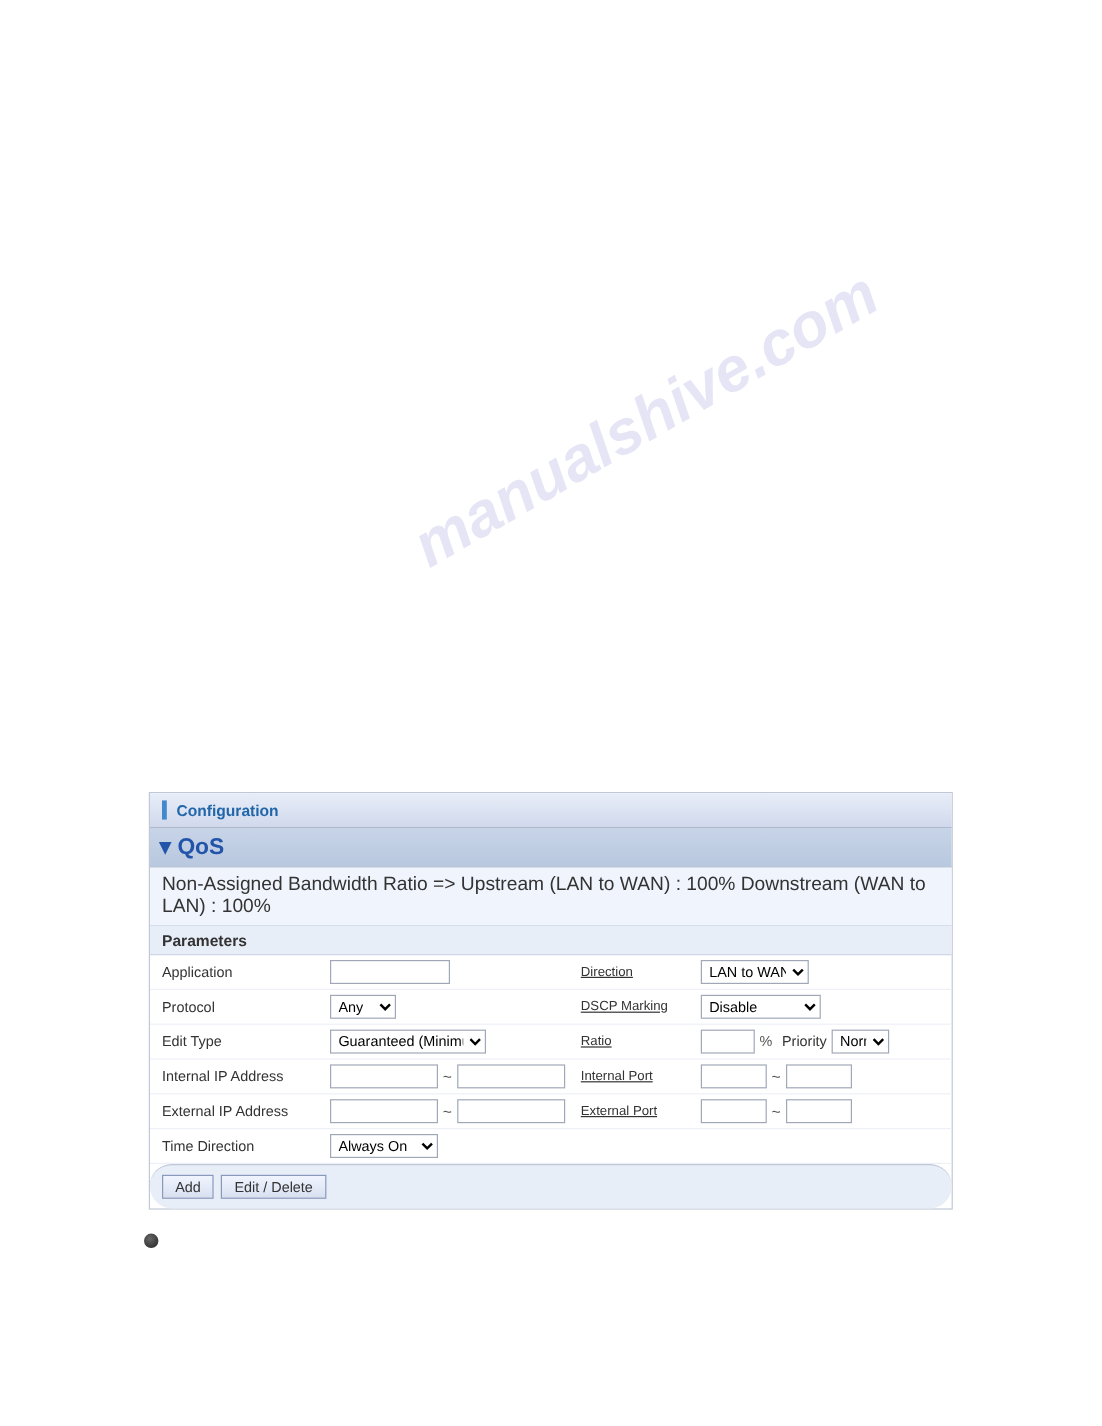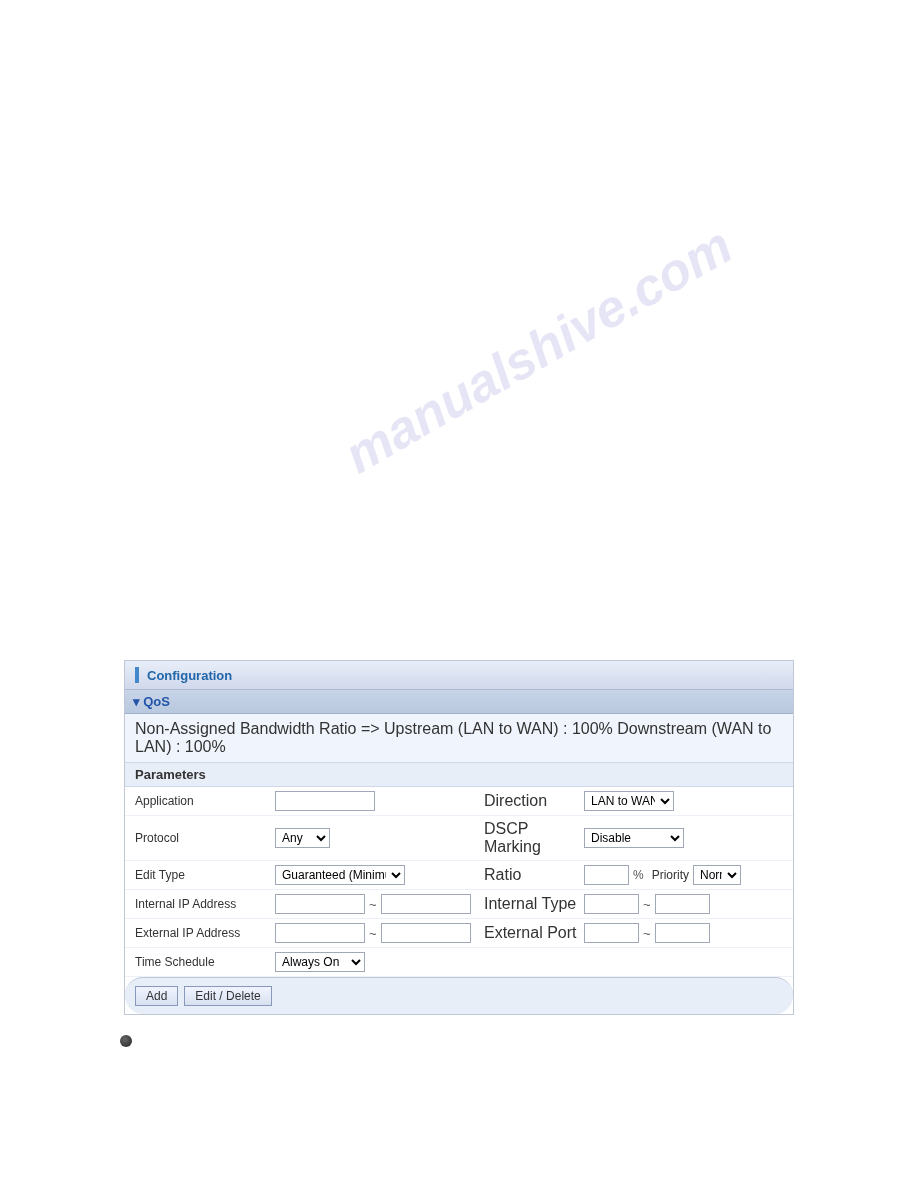--- a/index.html
+++ b/index.html
@@ -67,21 +67,21 @@
 
     .qos-title-bar {
       background: linear-gradient(to bottom, #c8d4e8, #b8c8de);
       padding: 4px 8px;
       border-bottom: 1px solid #a0b0c8;
     }
 
     .qos-title {
       color: #2255aa;
       font-weight: bold;
-      font-size: 13px;
+      font-size: 19px;
     }
 
     .qos-info {
       padding: 6px 10px;
       font-size: 16px;
       color: #333;
       background: #f0f4fc;
       border-bottom: 1px solid #d0d8e8;
     }
 
@@ -113,24 +113,25 @@
 
     .input-cell {
       display: flex;
       align-items: center;
       gap: 4px;
       flex: 1;
     }
 
     .right-label {
       width: 110px;
-      font-size: 16px;
+      font-size: 11px;
       color: #333;
       flex-shrink: 0;
       padding-left: 10px;
+      text-decoration: underline;
     }
 
     .right-input {
       display: flex;
       align-items: center;
       gap: 4px;
       flex: 1;
     }
 
     input[type="text"] {
@@ -302,21 +303,21 @@
         </div>
       </div>
 
       <div class="form-row">
         <div class="label-cell">Internal IP Address</div>
         <div class="input-cell">
           <input type="text" class="ip-input" style="">
           <span class="tilde">~</span>
           <input type="text" class="ip-input" style="">
         </div>
-        <div class="right-label">Internal Type</div>
+        <div class="right-label">Internal Port</div>
         <div class="right-input">
           <input type="text" class="port-input" style="">
           <span class="tilde">~</span>
           <input type="text" class="port-input" style="">
         </div>
       </div>
 
       <div class="form-row">
         <div class="label-cell">External IP Address</div>
         <div class="input-cell">
@@ -326,21 +327,21 @@
         </div>
         <div class="right-label">External Port</div>
         <div class="right-input">
           <input type="text" class="port-input" style="">
           <span class="tilde">~</span>
           <input type="text" class="port-input" style="">
         </div>
       </div>
 
       <div class="form-row">
-        <div class="label-cell">Time Schedule</div>
+        <div class="label-cell">Time Direction</div>
         <div class="input-cell">
           <select class="schedule-select">
             <option>Always On</option>
           </select>
         </div>
       </div>
 
       <div class="button-row">
         <button class="btn">Add</button>
         <button class="btn">Edit / Delete</button>

